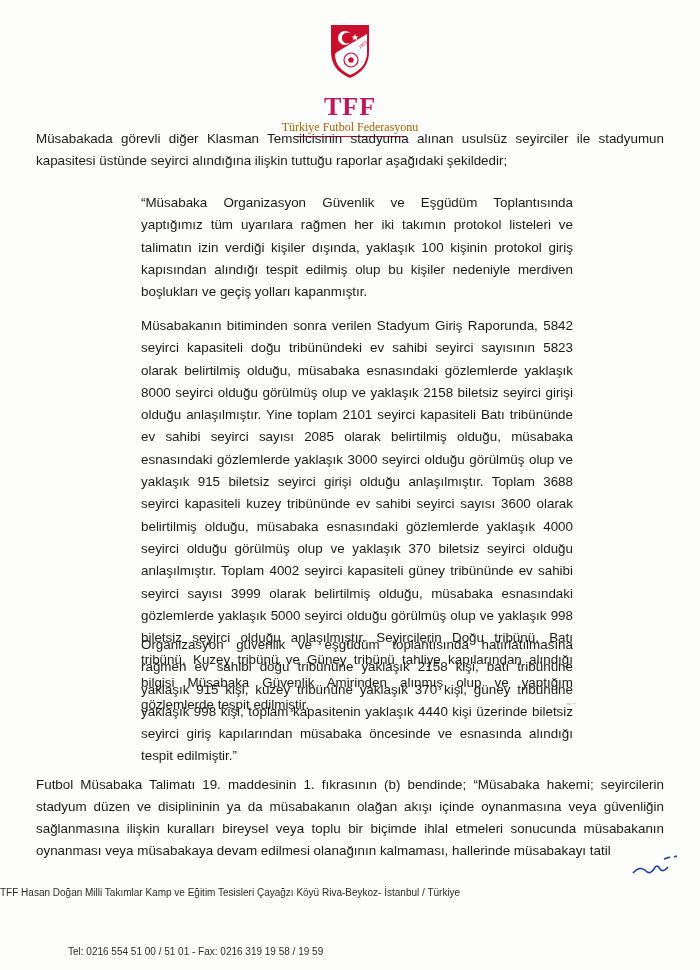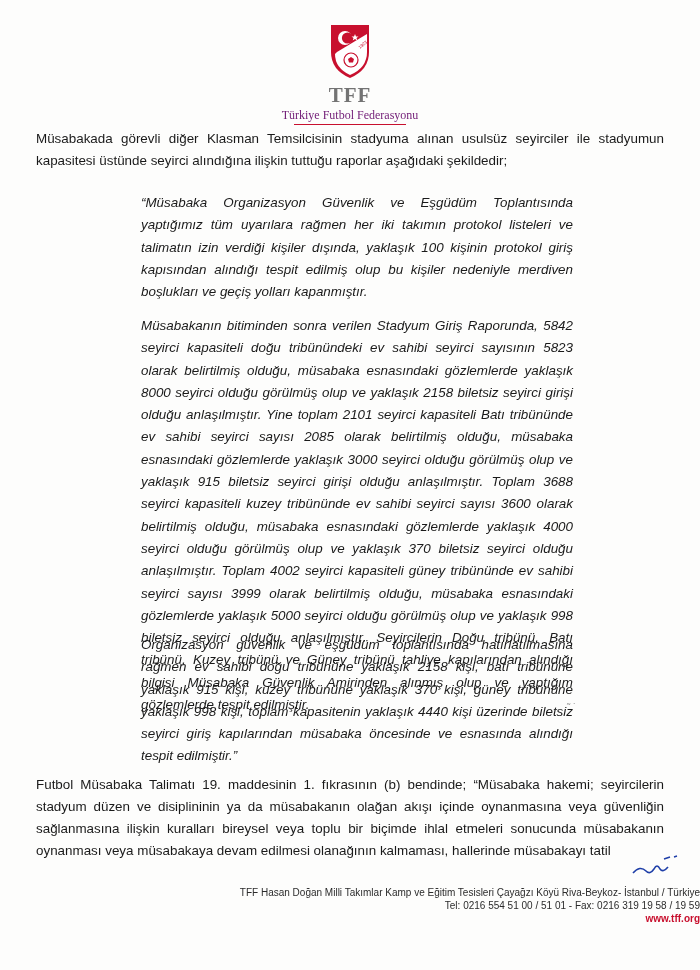--- a/index.html
+++ b/index.html
@@ -6,38 +6,38 @@
   body {
     width: 700px; height: 970px; overflow: hidden;
     background: #fdfdfc;
     font-family: "Liberation Sans", "DejaVu Sans", sans-serif;
     color: #1a1a1a;
     position: relative;
   }
   .page { position: absolute; left: 0; top: 0; width: 700px; height: 970px; }
   .logo { position: absolute; left: 0; top: 22px; width: 700px; text-align: center; }
   .crest { display: block; margin: 0 auto; width: 46px; height: 58px; }
-  .tff { font-family: "Liberation Serif", "DejaVu Serif", serif; font-weight: bold; color: #737373; font-size: 21px; letter-spacing: 1px; margin-top: 4px; line-height: 22px; }
-  .fed-tr { font-family: "Liberation Serif", "DejaVu Serif", serif; font-size: 12px; color: #701a75; margin-top: 2px; line-height: 14px; }
+  .tff { font-family: "Liberation Serif", "DejaVu Serif", serif; font-weight: bold; color: #be185d; font-size: 26px; letter-spacing: 1px; margin-top: 16px; line-height: 22px; }
+  .fed-tr { font-family: "Liberation Serif", "DejaVu Serif", serif; font-size: 12px; color: #a16207; margin-top: 2px; line-height: 14px; }
   .fed-line { width: 112px; height: 1px; background: #c8102e; margin: 2px auto 3px auto; }
   .fed-en { font-family: "Liberation Serif", "DejaVu Serif", serif; font-size: 8.5px; color: #333; line-height: 10px; }
 
   .p { position: absolute; font-size: 13.4px; line-height: 22px; text-align: justify; }
   .p.plain { left: 36px; width: 628px; }
-  .p.quote { left: 141px; width: 432px; font-style: italic; line-height: 22.3px; }
+  .p.quote { left: 141px; width: 432px; line-height: 22.3px; }
   .p1 { top: 128px; }
   .q1 { top: 192px; }
   .q2 { top: 315px; }
   .q3 { top: 634px; }
   .p2 { top: 774px; }
   .it { }
 
   .sig { position: absolute; left: 630px; top: 853px; width: 50px; height: 26px; }
-  .footer { position: absolute; left: 0; top: 886px; width: 700px; text-align: right; font-size: 10px; line-height: 13px; color: #2b2b2b; }
-  .footer .addr { padding-left: 108px; }
+  .footer { position: absolute; left: 0; top: 886px; width: 700px; text-align: left; font-size: 10px; line-height: 13px; color: #2b2b2b; }
+  .footer .addr { padding-left: 68px; margin-top: 46px; }
   .footer .web { color: #c8102e; font-weight: bold; padding-left: 80px; }
   .speck { position: absolute; left: 567px; top: 702px; font-size: 10px; color: #999; }
 </style>
 </head>
 <body>
 
 <div class="page">
 
   <div class="logo">
     <svg class="crest" viewBox="0 0 46 58">
@@ -67,15 +67,14 @@
 
   <svg class="sig" viewBox="0 0 50 26">
     <path d="M3 20 Q10 12 16 18 Q20 22 24 16 Q27 10 30 16 Q33 20 38 14" fill="none" stroke="#1f3fa8" stroke-width="1.6"></path>
     <path d="M34 6 L40 4" stroke="#1f3fa8" stroke-width="1.4"></path>
     <path d="M44 4 L47 3" stroke="#1f3fa8" stroke-width="1.4"></path>
   </svg>
 
   <div class="footer">
     <div>TFF Hasan Doğan Milli Takımlar Kamp ve Eğitim Tesisleri Çayağzı Köyü Riva-Beykoz- İstanbul / Türkiye</div>
     <div class="addr">Tel: 0216 554 51 00 / 51 01 - Fax: 0216 319 19 58 / 19 59</div>
-    <div class="web">www.tff.org</div>
   </div>
 </div>
 
 </body></html>

